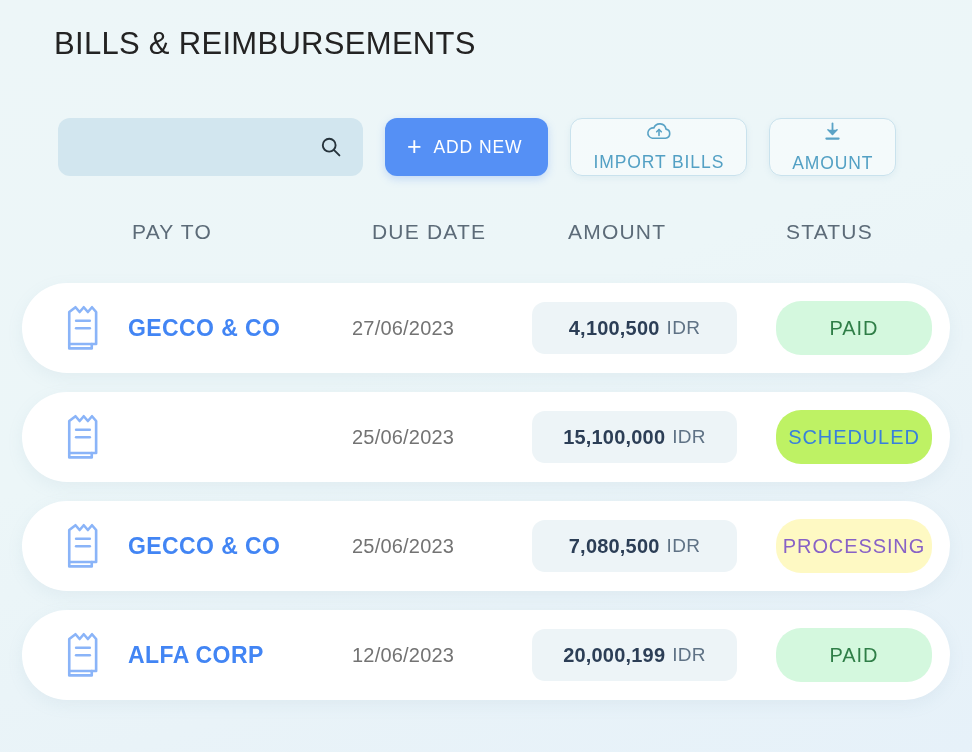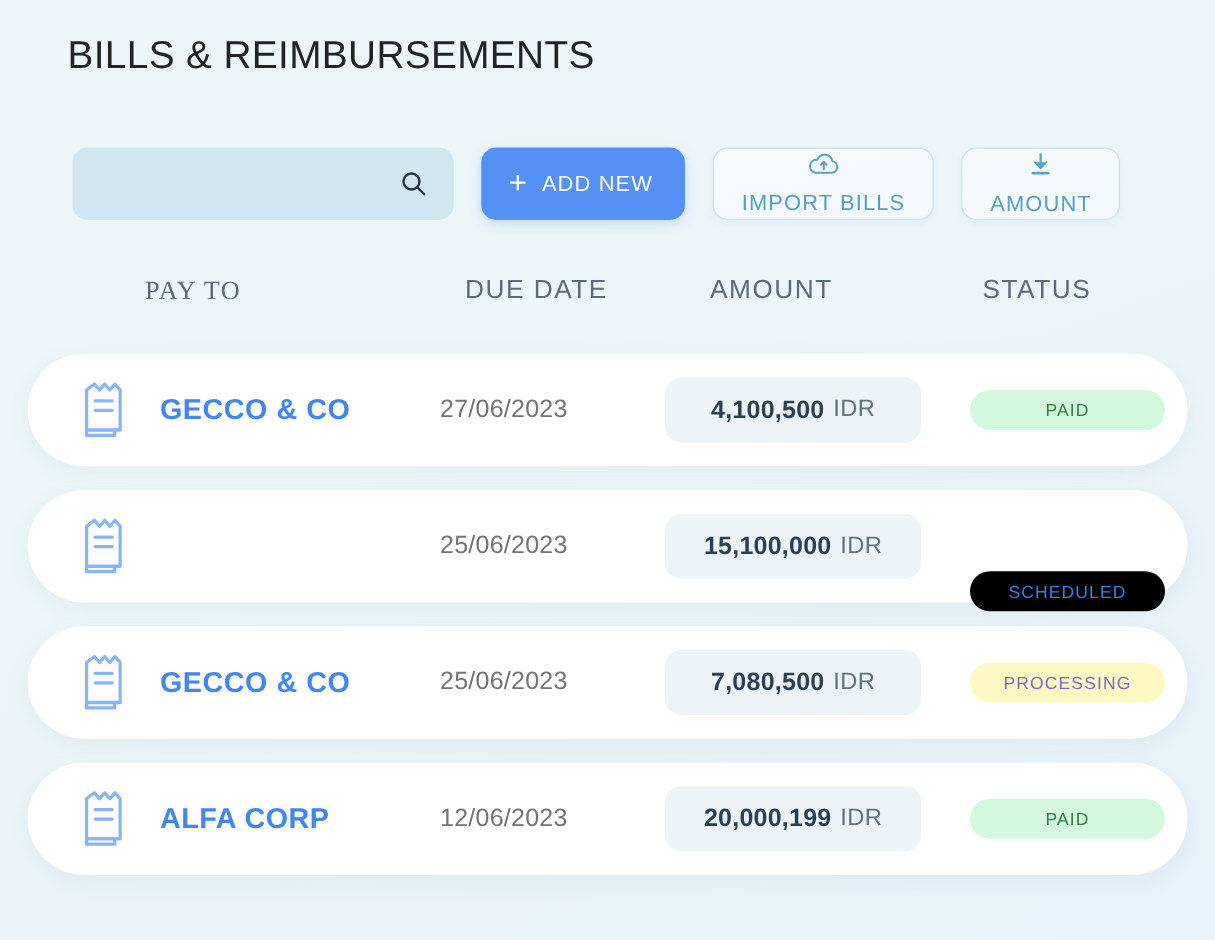--- a/index.html
+++ b/index.html
@@ -118,21 +118,21 @@
     height: 40px;
     color: #5c6b78;
     font-size: 21px;
     letter-spacing: 1.2px;
   }
   .col-headers span {
     position: absolute;
     top: 0;
     white-space: nowrap;
   }
-  .ch-payto  { left: 116px; font-family: Liberation Serif, serif; }
+  .ch-payto  { left: 132px; }
   .ch-due    { left: 352px; margin-left: 20px; }
   .ch-amount { left: 568px; }
   .ch-status { left: 786px; }
 
   
   .rows {
     position: absolute;
     left: 22px;
     right: 22px;
     top: 283px;
@@ -191,26 +191,26 @@
   .amount-cur {
     font-size: 19px;
     color: #5f7285;
     margin-left: 7px;
     letter-spacing: 0.3px;
   }
 
   .status-badge {
     left: 754px;
     width: 156px;
-    height: 32px;
+    height: 54px;
     border-radius: 25px;
     display: flex;
     align-items: center;
     justify-content: center;
-    font-size: 14px;
+    font-size: 20px;
     letter-spacing: 0.9px;
     white-space: nowrap;
   }
   .status-paid       { background: #d4f8de; color: #2f7e47; }
   .status-scheduled  { background: #c9e8f8; color: #3880db; }
   .status-processing { background: #ebe4fa; color: #8862c6; }
 </style>
 </head>
 <body>
 
@@ -289,21 +289,21 @@
   <path d="M6 7.2 L6 32.8 L27.5 32.8 L27.5 7.2 L24.2 3.4 L20.9 7.2 L17.6 3.4 L14.3 7.2 L11 3.4 Z"></path>
   <line x1="11.5" y1="14.2" x2="22.4" y2="14.2"></line>
   <line x1="11.5" y1="20.2" x2="22.4" y2="20.2"></line>
   <path d="M6 32.8 L6 36.3 L24 36.3 L24 32.8"></path>
 </svg></span>
         <span class="due-date">25/06/2023</span>
         <span class="amount-chip">
           <span class="amount-value">15,100,000</span>
           <span class="amount-cur">IDR</span>
         </span>
-        <span class="status-badge status-scheduled" style="background: #000000; color: rgb(56, 128, 219); margin-top: 36px;">SCHEDULED</span>
+        <span class="status-badge status-scheduled" style="background: #bef264; color: rgb(56, 128, 219);">SCHEDULED</span>
       </div>
       <div class="row">
         <span class="bill-icon">
 <svg viewBox="0 0 34 40" width="44" height="50" fill="none" stroke="#8ab4f8" stroke-width="2.1" stroke-linecap="round" stroke-linejoin="round">
   <path d="M6 7.2 L6 32.8 L27.5 32.8 L27.5 7.2 L24.2 3.4 L20.9 7.2 L17.6 3.4 L14.3 7.2 L11 3.4 Z"></path>
   <line x1="11.5" y1="14.2" x2="22.4" y2="14.2"></line>
   <line x1="11.5" y1="20.2" x2="22.4" y2="20.2"></line>
   <path d="M6 32.8 L6 36.3 L24 36.3 L24 32.8"></path>
 </svg></span>
         <span class="pay-to">GECCO &amp; CO</span>

